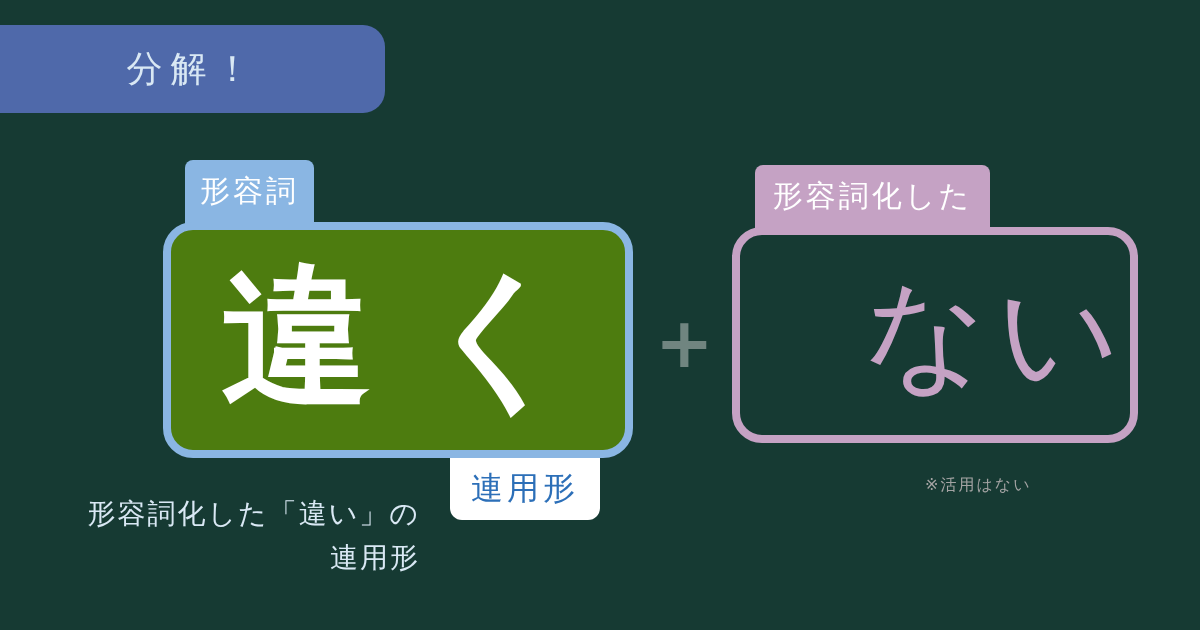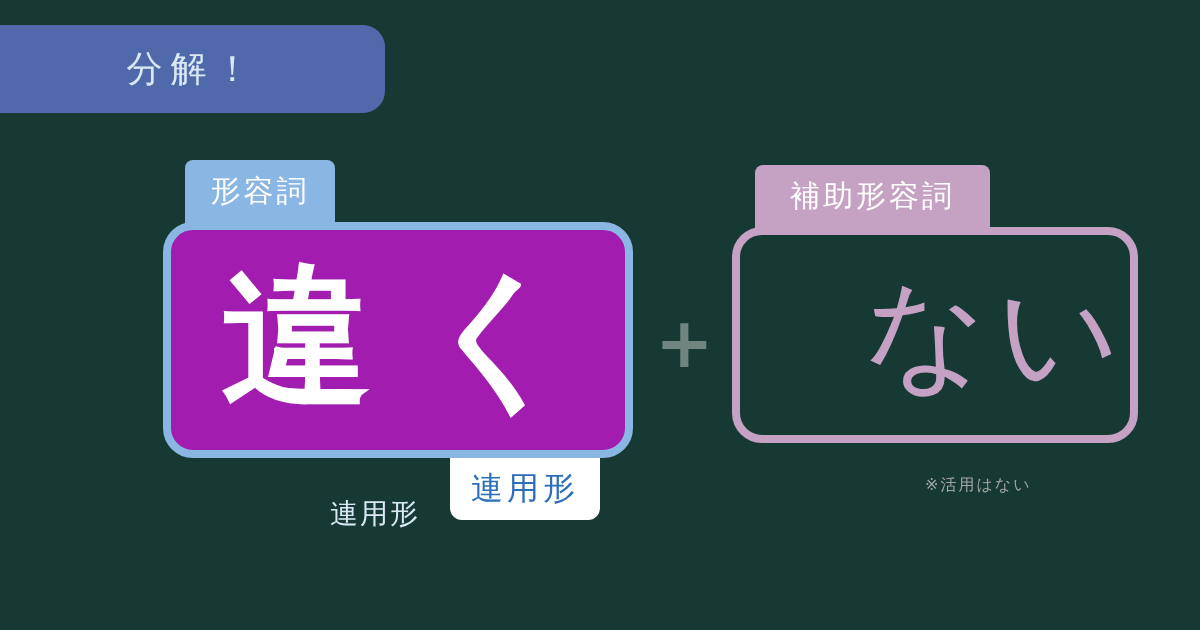--- a/index.html
+++ b/index.html
@@ -13,25 +13,25 @@
       position: absolute; left: 0; top: 25px; width: 385px; height: 88px;
       background: #4f69aa; border-radius: 0 22px 22px 0;
       display: flex; align-items: center; justify-content: center;
       color: #d9e8f4; font-size: 36px; letter-spacing: 8px;
     }
     .tag {
       position: absolute; color: #fff; font-size: 30px; letter-spacing: 3px;
       display: flex; align-items: center; justify-content: center;
       border-radius: 8px 8px 0 0;
     }
-    .tag-adj { left: 185px; top: 160px; width: 150px; height: 66px; background: #8ab6e3; padding-bottom: 4px; box-sizing: border-box; }
+    .tag-adj { left: 185px; top: 160px; width: 129px; height: 66px; background: #8ab6e3; padding-bottom: 4px; box-sizing: border-box; }
     .tag-aux { left: 755px; top: 165px; width: 235px; height: 70px; background: #c5a2c4; padding-bottom: 8px; box-sizing: border-box; }
     .box-main {
       position: absolute; left: 163px; top: 222px; width: 470px; height: 236px;
-      background: #a21caf; border: 8px solid #8ab6e3; border-radius: 30px;
+      background: #4d7c0f; border: 8px solid #8ab6e3; border-radius: 30px;
       box-sizing: border-box;
       display: flex; align-items: center; justify-content: center;
       color: #fff; font-size: 150px; font-weight: bold; letter-spacing: 50px;
       padding-left: 50px;
     }
     .box-aux {
       position: absolute; left: 732px; top: 227px; width: 406px; height: 216px;
       border: 8px solid #c5a2c4; border-radius: 30px; box-sizing: border-box;
       display: flex; align-items: center; justify-content: flex-end;
       color: #c5a2c4; font-size: 120px; letter-spacing: 10px;
@@ -63,21 +63,22 @@
 </div>
 
 <div class="tag tag-adj">形容詞</div>
 <div class="box-main">
   <span>違く</span>
 </div>
 <div class="form-tag">連用形</div>
 
 <div class="plus">+</div>
 
-<div class="tag tag-aux">補助形容詞</div>
+<div class="tag tag-aux">形容詞化した</div>
 <div class="box-aux">
   <span>ない</span>
 </div>
 
 <div class="note-left">
+  <div>形容詞化した「違い」の</div>
   <div>連用形</div>
 </div>
 <div class="note-right">※活用はない</div>
 
 </body></html>

